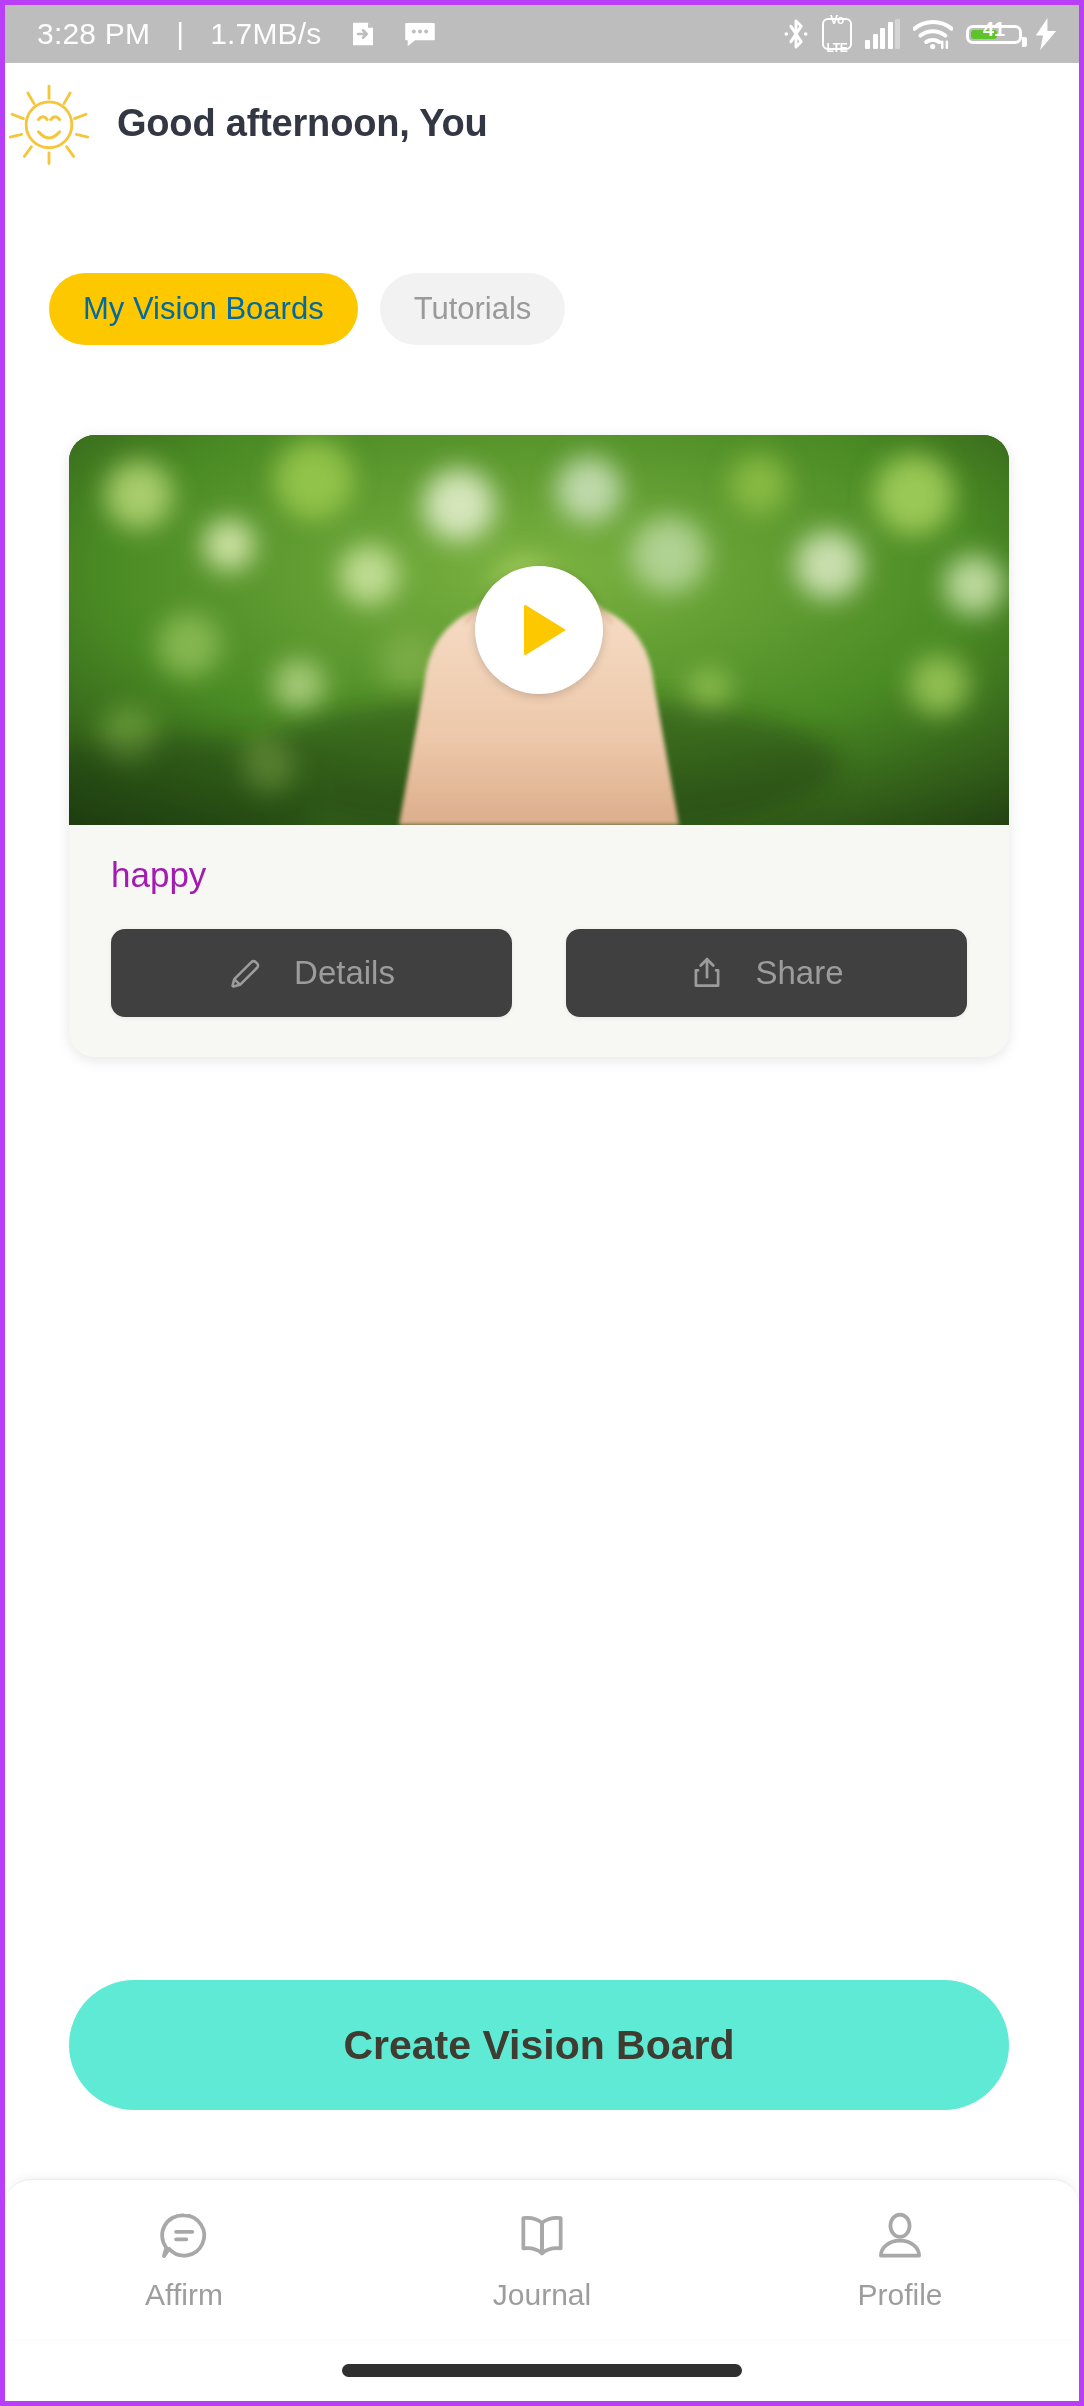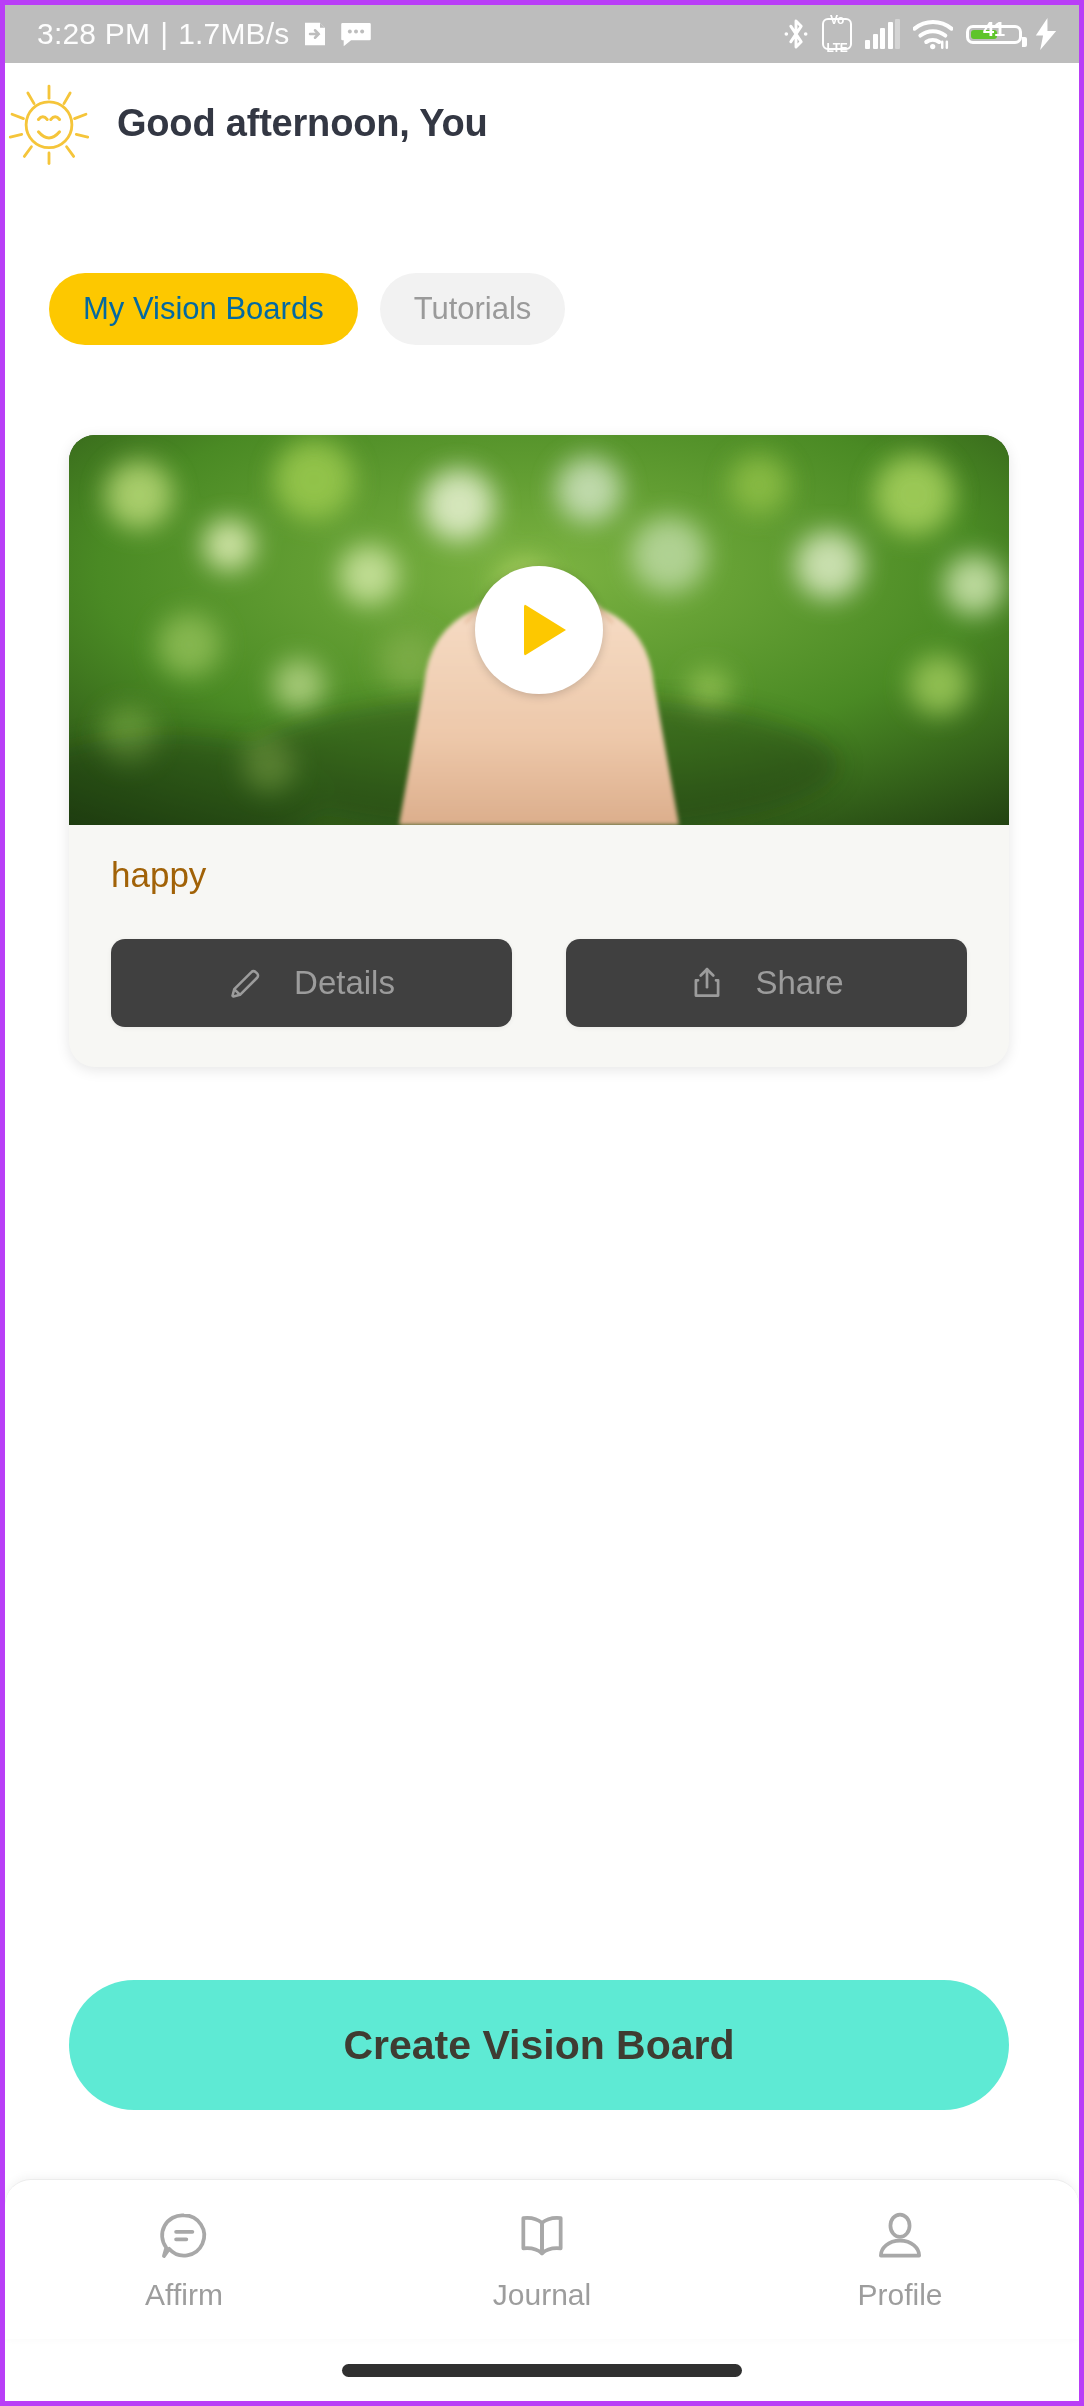--- a/index.html
+++ b/index.html
@@ -19,21 +19,21 @@
 
   
   #statusbar {
     position:absolute; top:0; left:0; right:0;
     height:58px;
     background:#bdbdbd;
     display:flex; align-items:center;
     padding:0 22px 0 32px;
     color:#ffffff;
   }
-  #status-left { display:flex; align-items:center; gap:10px; flex:1; }
+  #status-left { display:flex; align-items:center; gap:26px; flex:1; }
   .st-text { font-size:30px; font-weight:400; letter-spacing:.2px; color:#fdfdfd;
              font-family:"Liberation Sans", sans-serif; }
   #status-right { display:flex; align-items:center; gap:13px; }
   .sticon { display:block; }
 
   .volte-box {
     border:2.5px solid #fff; border-radius:6px;
     width:30px; height:32px;
     display:flex; flex-direction:column; align-items:center; justify-content:center;
     line-height:1;
@@ -116,21 +116,21 @@
   }
   #play-tri {
     width:0; height:0;
     border-left:42px solid #fdc800;
     border-top:26px solid transparent;
     border-bottom:26px solid transparent;
     margin-left:12px;
     border-radius:3px;
   }
   #card-body { padding:30px 42px 40px 42px; }
-  #card-title { font-size:35px; color:#a16207; margin-bottom:44px; }
+  #card-title { font-size:35px; color:#a21caf; margin-bottom:34px; }
   #card-actions { display:flex; gap:54px; }
   .act-btn {
     flex:1; height:88px;
     background:#404040; border-radius:14px;
     display:flex; align-items:center; justify-content:center; gap:30px;
     box-shadow:0 1px 5px rgba(0,0,0,.06);
     font-size:33px; color:#9c9c9c;
   }
   .act-ico { width:36px; height:36px; flex:none; }
 

